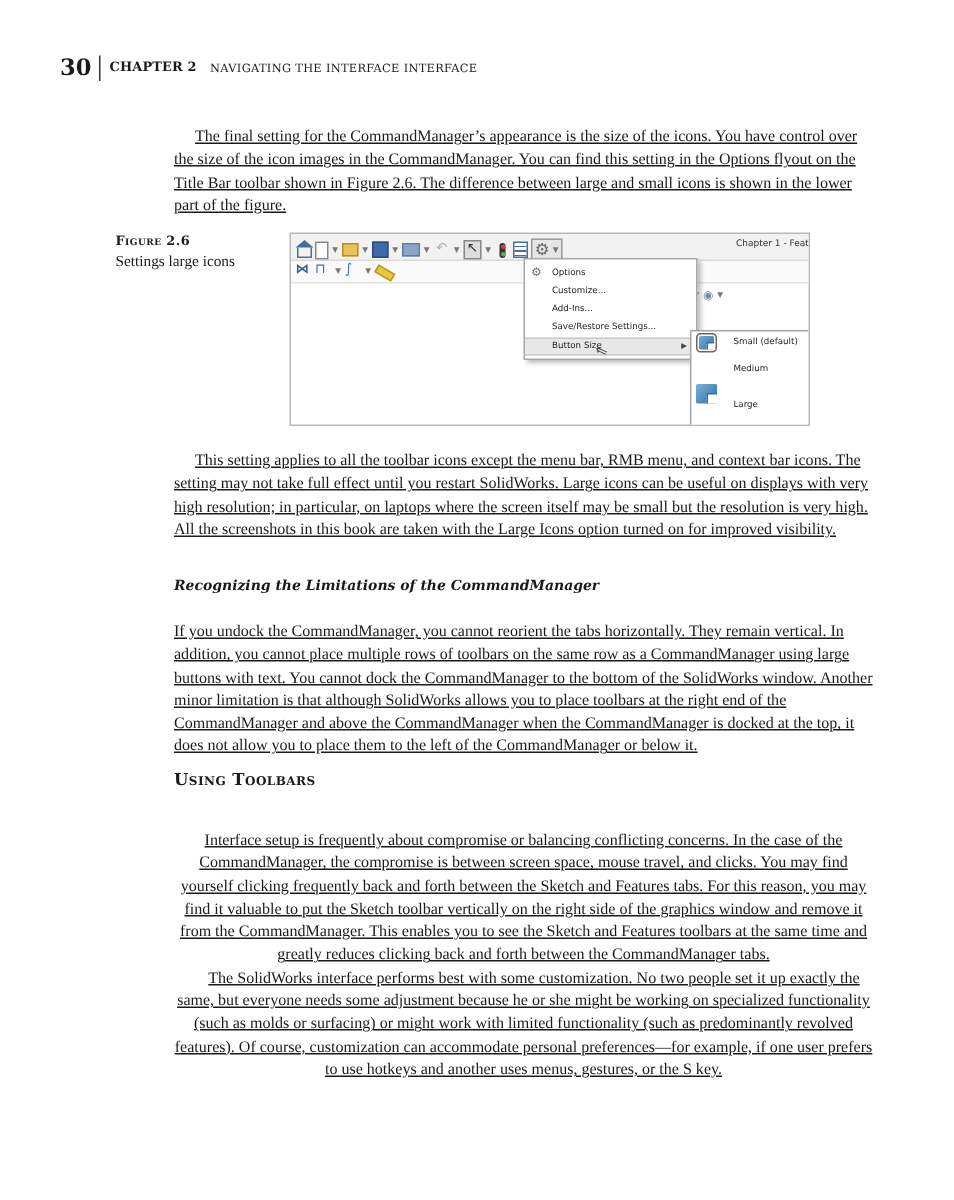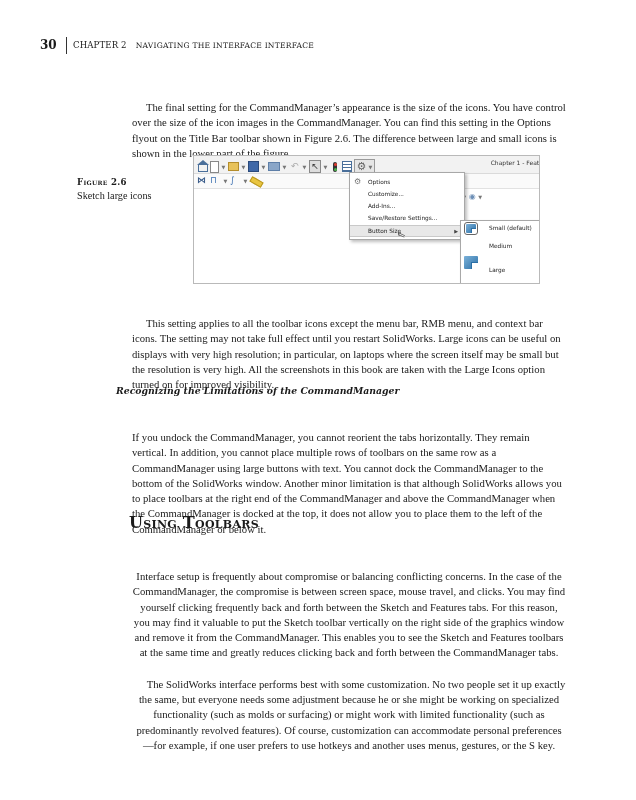--- a/index.html
+++ b/index.html
@@ -2,41 +2,41 @@
 <html><head>
 <meta charset="utf-8">
 <style>
   html, body { margin: 0; padding: 0; background: #ffffff; }
   body { width: 636px; height: 800px; position: relative; overflow: hidden;
          font-family: "DejaVu Serif", "Liberation Serif", serif; color: #1a1a1a; }
 
   
   .running-head { position: absolute; left: 40px; top: 36px; height: 18px; display: flex; align-items: center;
                   font-family: "DejaVu Serif", serif; }
-  .page-num { font-weight: bold; font-size: 12px; width: 26px; }
+  .page-num { font-weight: bold; font-size: 15px; width: 26px; }
   .head-rule { width: 1px; height: 17px; background: #333; margin-right: 6px; }
-  .chapter-label { font-weight: normal; font-size: 8.6px; letter-spacing: 0.1px; margin-right: 9px; }
+  .chapter-label { font-weight: bold; font-size: 8.6px; letter-spacing: 0.1px; margin-right: 9px; }
   .chapter-title { font-size: 7.6px; letter-spacing: 0.2px; }
 
   .body-text { position: absolute; left: 116px; width: 466px; font-family: "Liberation Serif", serif;
                font-size: 10.7px; line-height: 15.3px; text-align: left; }
-  .body-text p { margin: 16px; }
+  .body-text p { margin: 0; text-decoration: underline; }
   .indent { text-indent: 14px; }
 
   #para1 { top: 84px; }
   #para2 { top: 300px; }
   #subhead { position: absolute; left: 116px; top: 385px; font-family: "DejaVu Serif", serif; font-weight: bold;
              font-style: italic; font-size: 9.3px; }
   #para3 { top: 414px; }
   #section-head { position: absolute; left: 116px; top: 513px; font-family: "DejaVu Serif", serif;
-                  font-weight: bold; font-size: 16px; font-variant: small-caps; letter-spacing: 0.3px; margin-left: 13px; }
+                  font-weight: bold; font-size: 11px; font-variant: small-caps; letter-spacing: 0.3px; }
   #para4 { top: 553px; text-align: center; }
 
   
-  .fig-caption { position: absolute; left: 77px; top: 156px; font-family: "Liberation Serif", serif; margin-top: 21px; }
+  .fig-caption { position: absolute; left: 77px; top: 156px; font-family: "Liberation Serif", serif; }
   .fig-label { font-family: "DejaVu Serif", serif; font-weight: bold; font-size: 8.6px; font-variant: small-caps; letter-spacing: 0.3px; }
   .fig-desc { font-size: 10.2px; margin-top: 3px; }
 
   
   .shot { position: absolute; left: 193px; top: 155px; width: 345px; height: 127px; border: 1px solid #b9b9b9;
           background: #fff; font-family: "DejaVu Sans", sans-serif; overflow: hidden; }
   .shot-bar1 { position: absolute; left: 0; top: 0; width: 345px; height: 17px; background: #f2f2f2;
                border-bottom: 1px solid #dadada; }
   .shot-bar2 { position: absolute; left: 0; top: 18px; width: 345px; height: 14px; background: #fafafa;
                border-bottom: 1px solid #e2e2e2; }
@@ -93,21 +93,21 @@
   <span class="chapter-label">CHAPTER 2</span>
   <span class="chapter-title">NAVIGATING THE INTERFACE INTERFACE</span>
 </div>
 
 <div class="body-text" id="para1">
   <p class="indent">The final setting for the CommandManager’s appearance is the size of the icons. You have control over the size of the icon images in the CommandManager. You can find this setting in the Options flyout on the Title Bar toolbar shown in Figure 2.6. The difference between large and small icons is shown in the lower part of the figure.</p>
 </div>
 
 <div class="fig-caption">
   <div class="fig-label">Figure 2.6</div>
-  <div class="fig-desc">Sketch large icons</div>
+  <div class="fig-desc">Settings large icons</div>
 </div>
 
 <div class="shot">
   <div class="shot-bar1">
     <div class="tb" style="left:4px; top:3px;">
       <span class="ico home"></span>
       <span class="ico doc"></span>
       <span class="drop">▼</span>
       <span class="ico open"></span>
       <span class="drop">▼</span>

